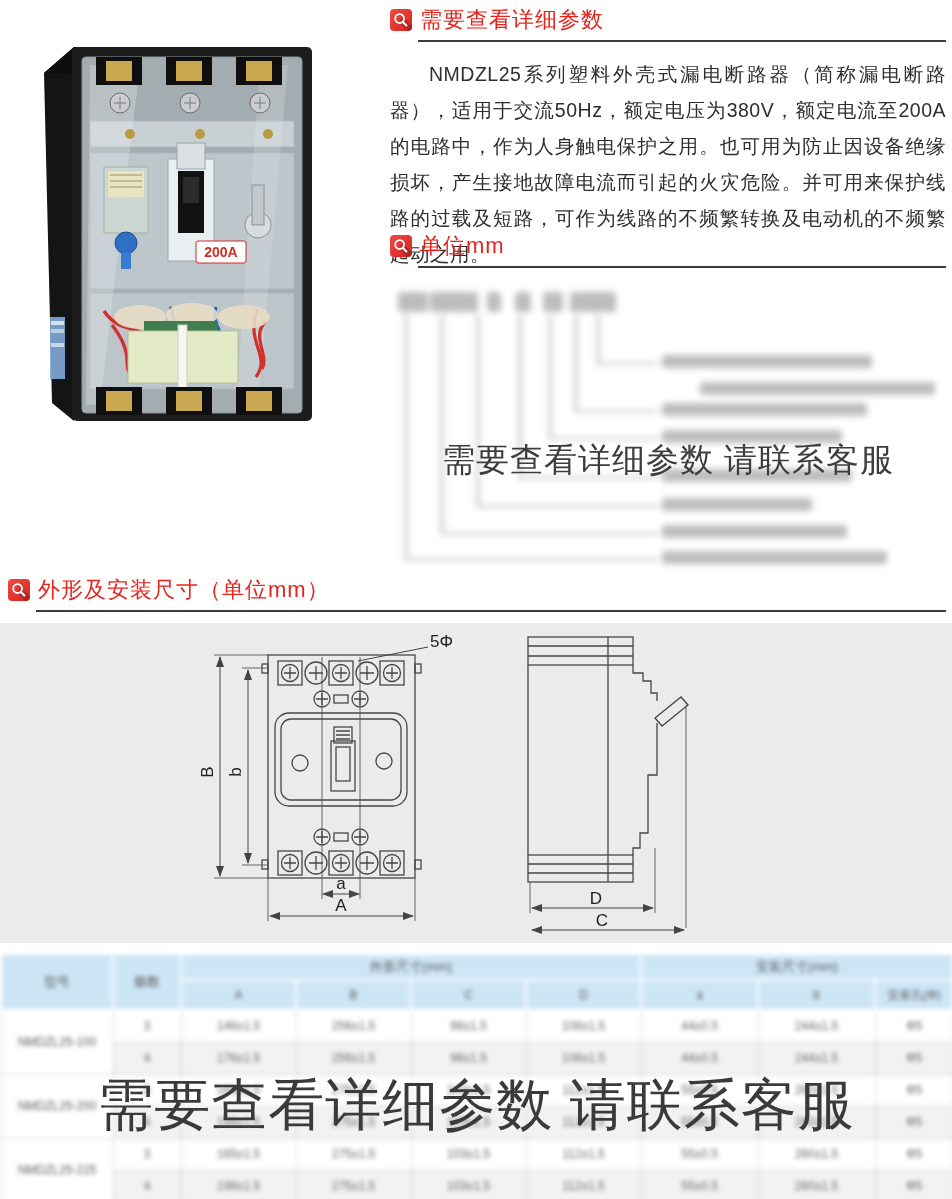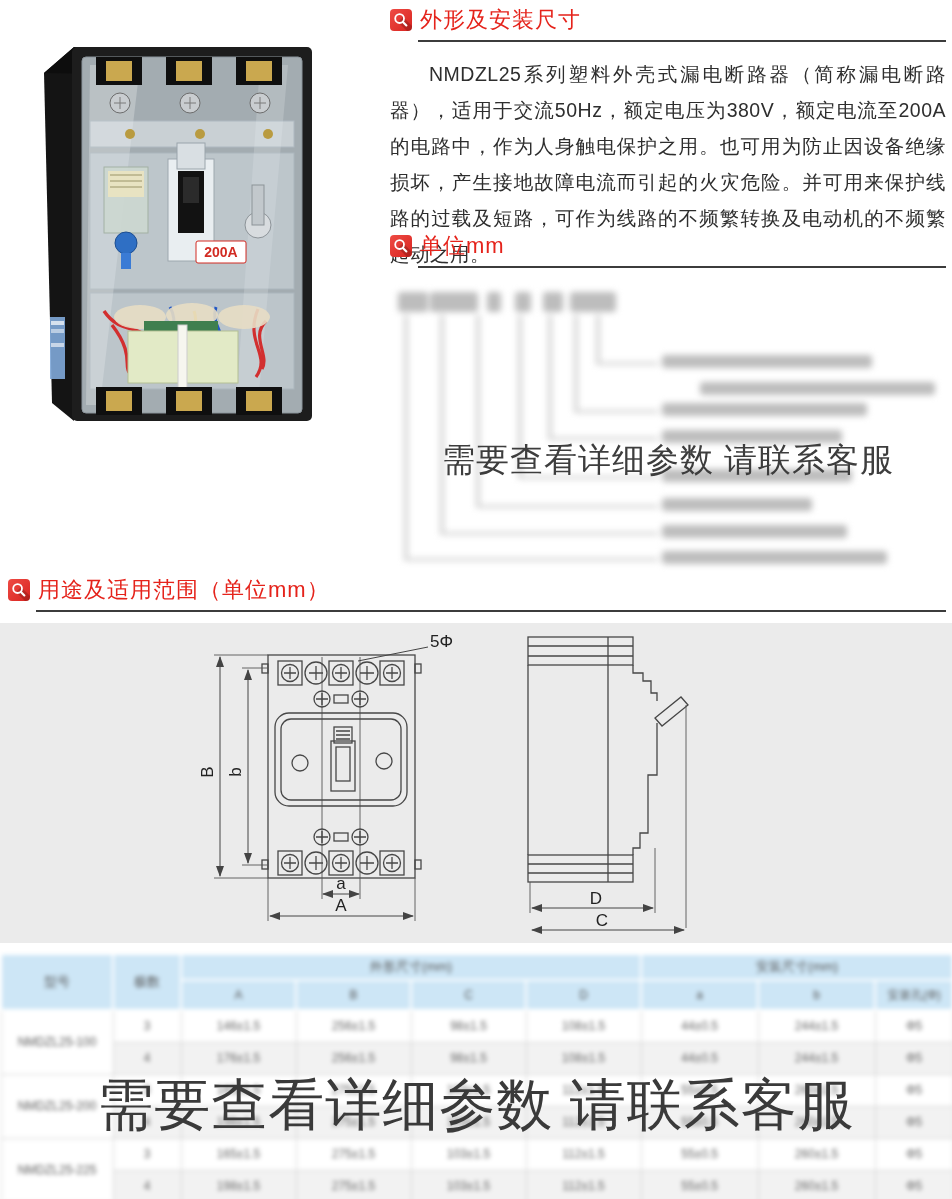--- a/index.html
+++ b/index.html
@@ -156,21 +156,21 @@
 
     <div class="sec-header" style="top:8px;">
       <div class="hd-row">
         <span class="hd-icon">
           <svg viewBox="0 0 22 22" width="22" height="22">
             <path d="M8,13 L13,8 L22,17 V22 H17 Z" fill="rgba(0,0,0,0.18)"></path>
             <circle cx="9.6" cy="9.6" r="4.4" stroke="#fff" stroke-width="1.8" fill="none"></circle>
             <path d="M12.9,12.9 L16.4,16.4" stroke="#fff" stroke-width="2.1" stroke-linecap="round"></path>
           </svg>
         </span>
-        <span class="hd-title">外形及安装尺寸</span>
+        <span class="hd-title">需要查看详细参数</span>
       </div>
       <div class="hd-rule"></div>
     </div>
 
     <p class="usage-text">NMDZL25系列塑料外壳式漏电断路器（简称漏电断路器），适用于交流50Hz，额定电压为380V，额定电流至200A的电路中，作为人身触电保护之用。也可用为防止因设备绝缘损坏，产生接地故障电流而引起的火灾危险。并可用来保护线路的过载及短路，可作为线路的不频繁转换及电动机的不频繁起动之用。</p>
 
     <div class="sec-header" style="top:234px;">
       <div class="hd-row">
         <span class="hd-icon">
           <svg viewBox="0 0 22 22" width="22" height="22">
@@ -220,21 +220,21 @@
 
   <div class="sec-header dims-header">
     <div class="hd-row">
       <span class="hd-icon">
         <svg viewBox="0 0 22 22" width="22" height="22">
           <path d="M8,13 L13,8 L22,17 V22 H17 Z" fill="rgba(0,0,0,0.18)"></path>
           <circle cx="9.6" cy="9.6" r="4.4" stroke="#fff" stroke-width="1.8" fill="none"></circle>
           <path d="M12.9,12.9 L16.4,16.4" stroke="#fff" stroke-width="2.1" stroke-linecap="round"></path>
         </svg>
       </span>
-      <span class="hd-title">用途及适用范围（单位mm）</span>
+      <span class="hd-title">外形及安装尺寸（单位mm）</span>
     </div>
     <div class="hd-rule"></div>
   </div>
 
   <div class="drawing-panel">
     <svg width="952" height="320" viewBox="0 0 952 320">
       <defs>
         <marker id="arrE" markerWidth="11" markerHeight="8" refX="10" refY="4" orient="auto">
           <path d="M0,0 L11,4 L0,8 Z" fill="#444"></path>
         </marker>

